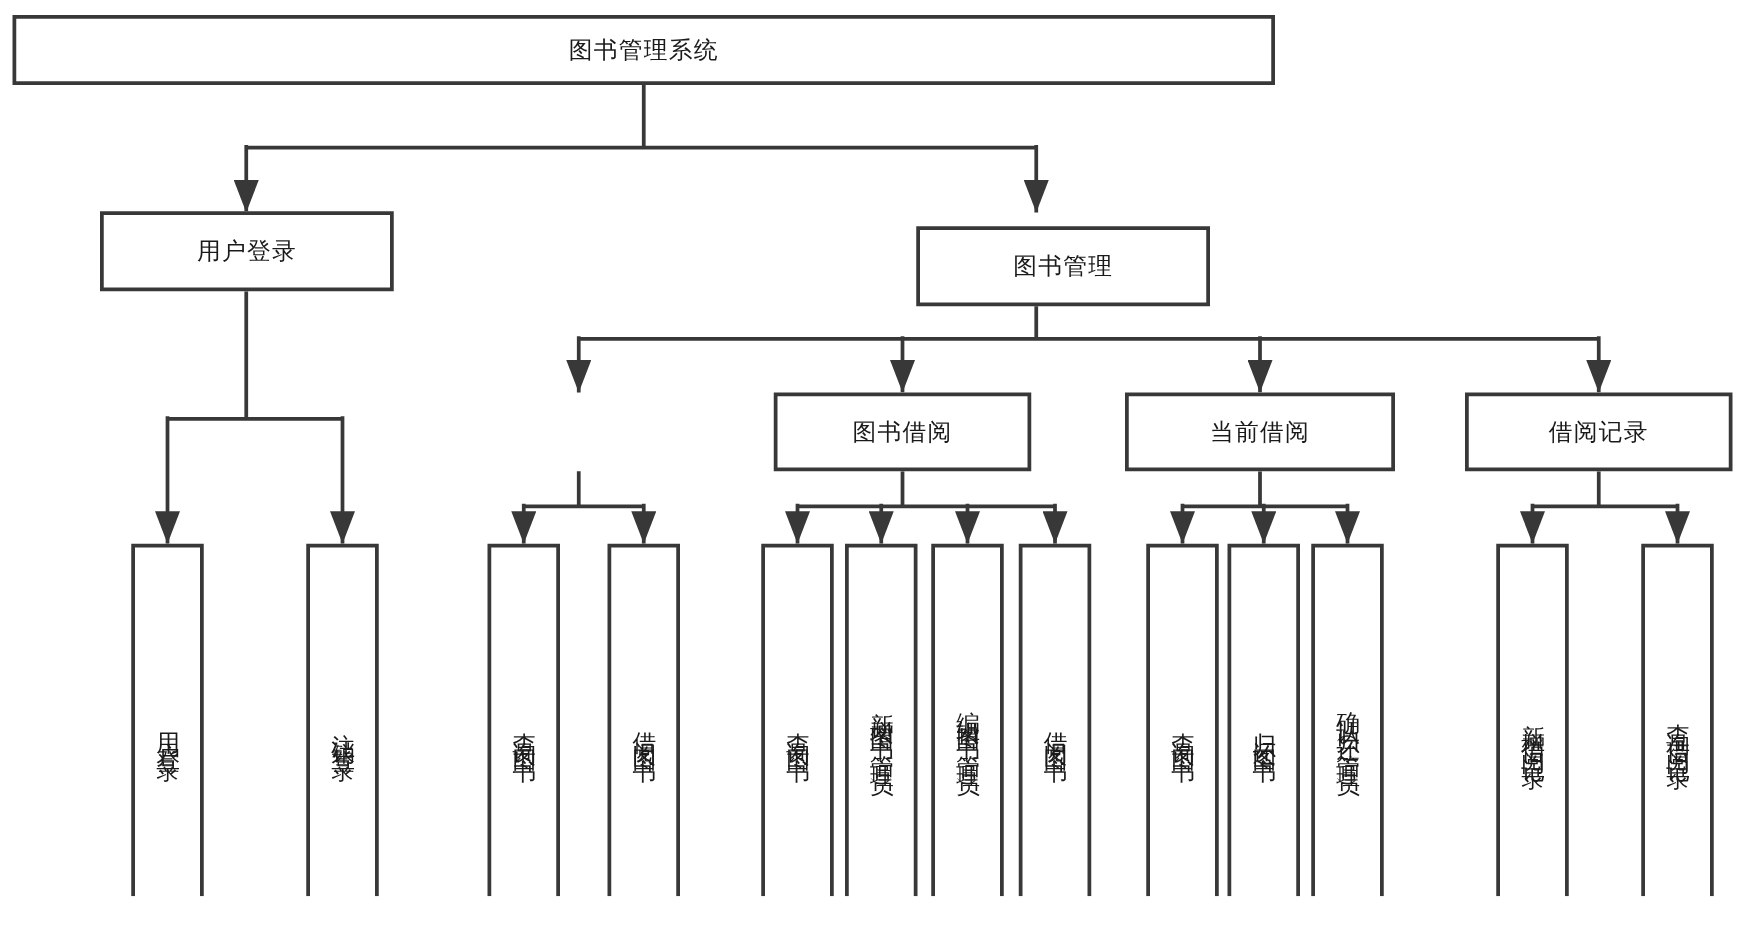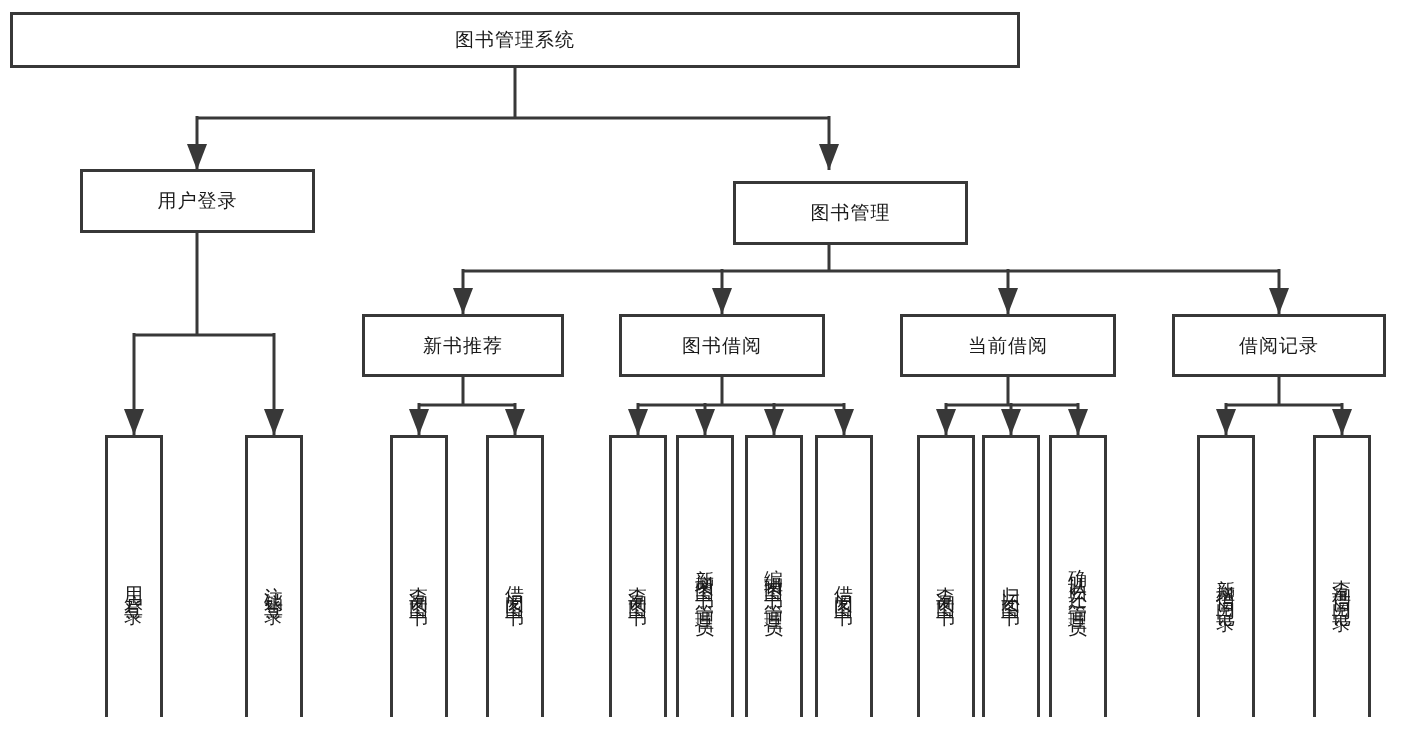--- a/index.html
+++ b/index.html
@@ -126,23 +126,20 @@
     <span>图书管理系统</span>
   </div>
 
   <div class="node h" style="left:80px; top:169px; width:235px; height:64px;">
     <span>用户登录</span>
   </div>
   <div class="node h" style="left:712px; top:181px; width:235px; height:64px;margin-left:21px;">
     <span>图书管理</span>
   </div>
 
-  <div class="node h" style="left:362px; top:314px; width:202px; height:63px;">
-    <span>新书推荐</span>
-  </div>
   <div class="node h" style="left:619px; top:314px; width:206px; height:63px;">
     <span>图书借阅</span>
   </div>
   <div class="node h" style="left:900px; top:314px; width:216px; height:63px;align-items:center;">
     <span>当前借阅</span>
   </div>
   <div class="node h" style="left:1172px; top:314px; width:214px; height:63px;">
     <span>借阅记录</span>
   </div>
 

